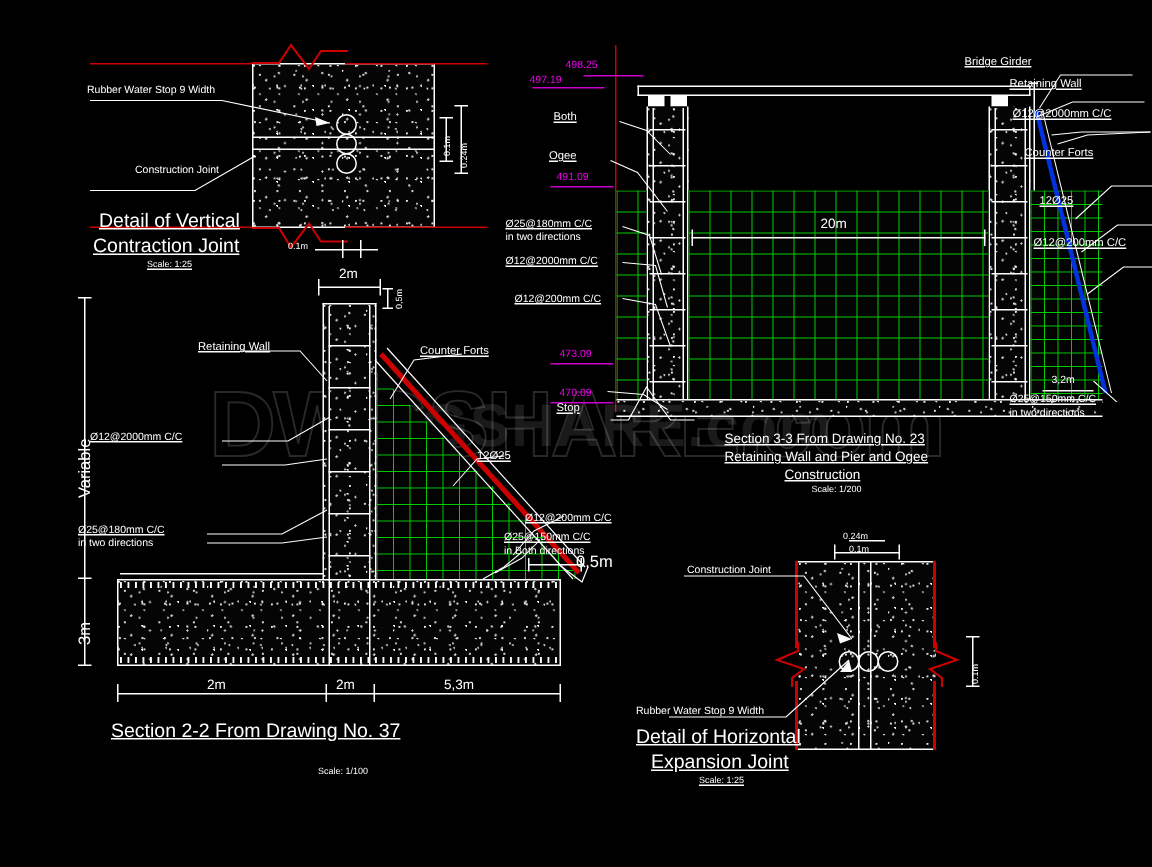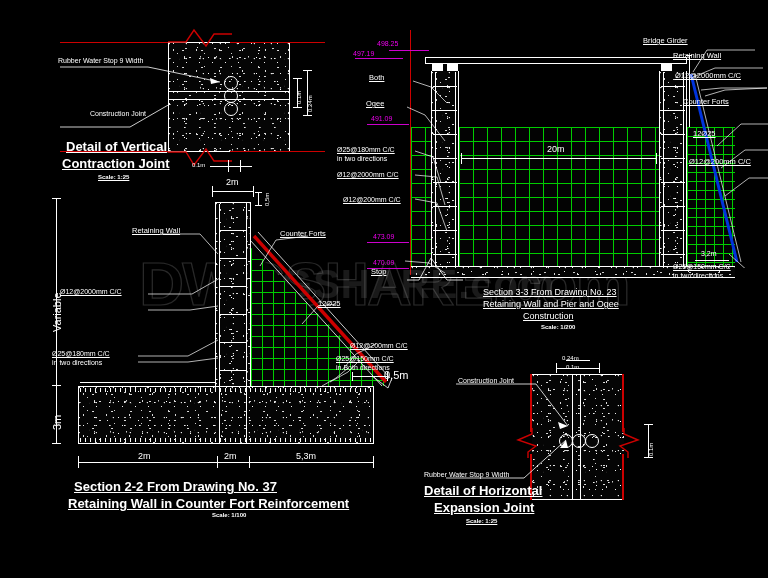--- a/index.html
+++ b/index.html
@@ -17,21 +17,21 @@
   .txt{position:absolute;color:#ffffff;font-family:"Liberation Sans",sans-serif;
        white-space:nowrap;letter-spacing:0px;line-height:1;}
   .t6{font-size:6px;}
   .t7{font-size:7px;}
   .t75{font-size:7.5px;}
   .t9{font-size:9px;}
   .t11{font-size:11px;}
   .t13{font-size:13px;}
   .mag{color:#ee00ee;}
   .und{text-decoration:underline;}
-  .bold{font-weight:bold;}
+  .bold{font-weight:normal;}
   .rot{transform-origin:0 0;transform:rotate(-90deg);}
 
   
   .concrete{
     position:absolute;
     background-color:#050505;
     background-image:
       radial-gradient(circle at 7% 12%, #e8e8e8 0.6px, transparent 0.8px),
       radial-gradient(circle at 23% 38%, #d8d8d8 0.6px, transparent 0.8px),
       radial-gradient(circle at 41% 9%,  #f0f0f0 0.5px, transparent 0.7px),
@@ -357,21 +357,20 @@
     <div class="txt t7 und" style="left:60px;top:98px;">Ø12@2000mm C/C</div>
     <div class="txt t7 und" style="left:52px;top:160px;">Ø25@180mm C/C</div>
     <div class="txt t7" style="left:52px;top:169px;">in two directions</div>
     <div class="txt t75 und" style="left:280px;top:40px;">Counter Forts</div>
     <div class="txt t75 und" style="left:318px;top:110px;">12Ø25</div>
     <div class="txt t7 und" style="left:350px;top:152px;">Ø12@200mm C/C</div>
     <div class="txt t7 und" style="left:336px;top:165px;">Ø25@150mm C/C</div>
     <div class="txt t7" style="left:336px;top:174px;">in Both directions</div>
 
     <div class="txt t13 bold und" style="left:74px;top:290px;">Section  2-2 From Drawing No. 37</div>
-    <div class="txt t13 bold und" style="left:68px;top:307px;">Retaining Wall in Counter Fort Reinforcement</div>
     <div class="txt t6 bold" style="left:212px;top:322px;">Scale: 1/100</div>
   </div>
 
   <div class="abs" style="left:420px;top:360px;width:348px;height:200px;">
 
     <div class="concrete" style="left:112px;top:14px;width:92px;height:126px;"></div>
 
     <div class="wline" style="left:112px;top:14px;width:92px;height:1px;"></div>
     <div class="wline" style="left:112px;top:139px;width:92px;height:1px;"></div>
 

